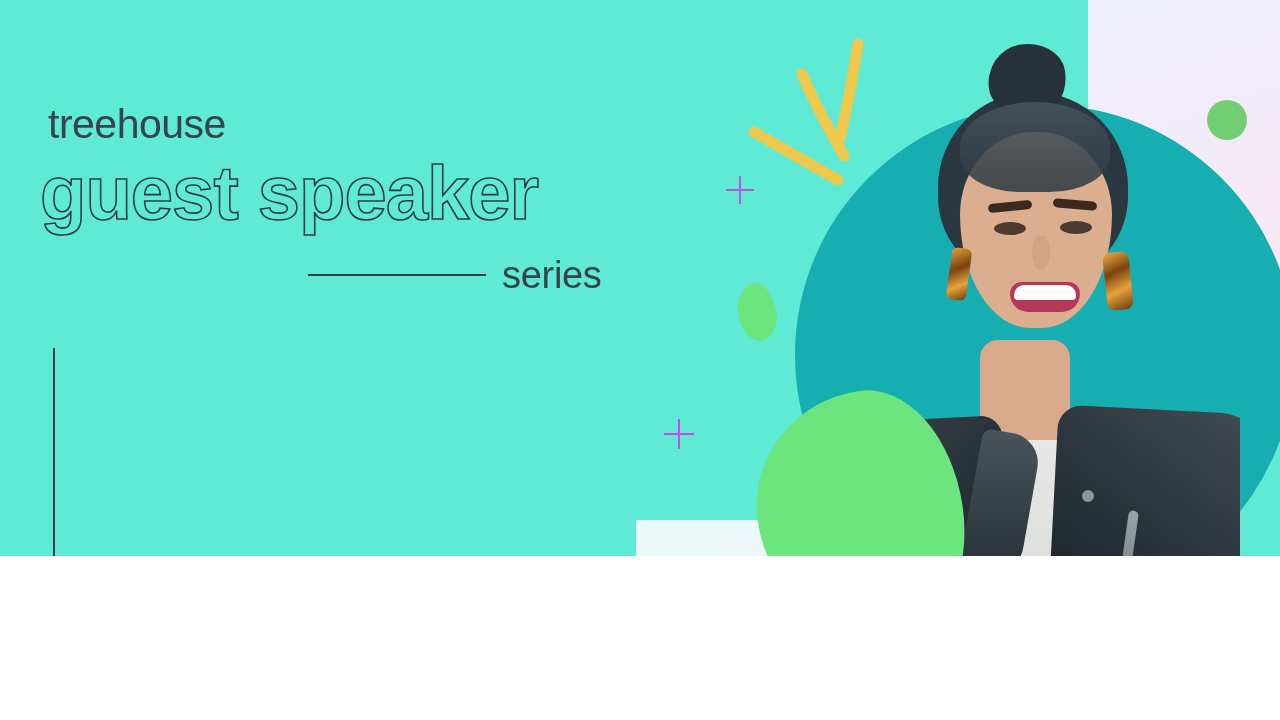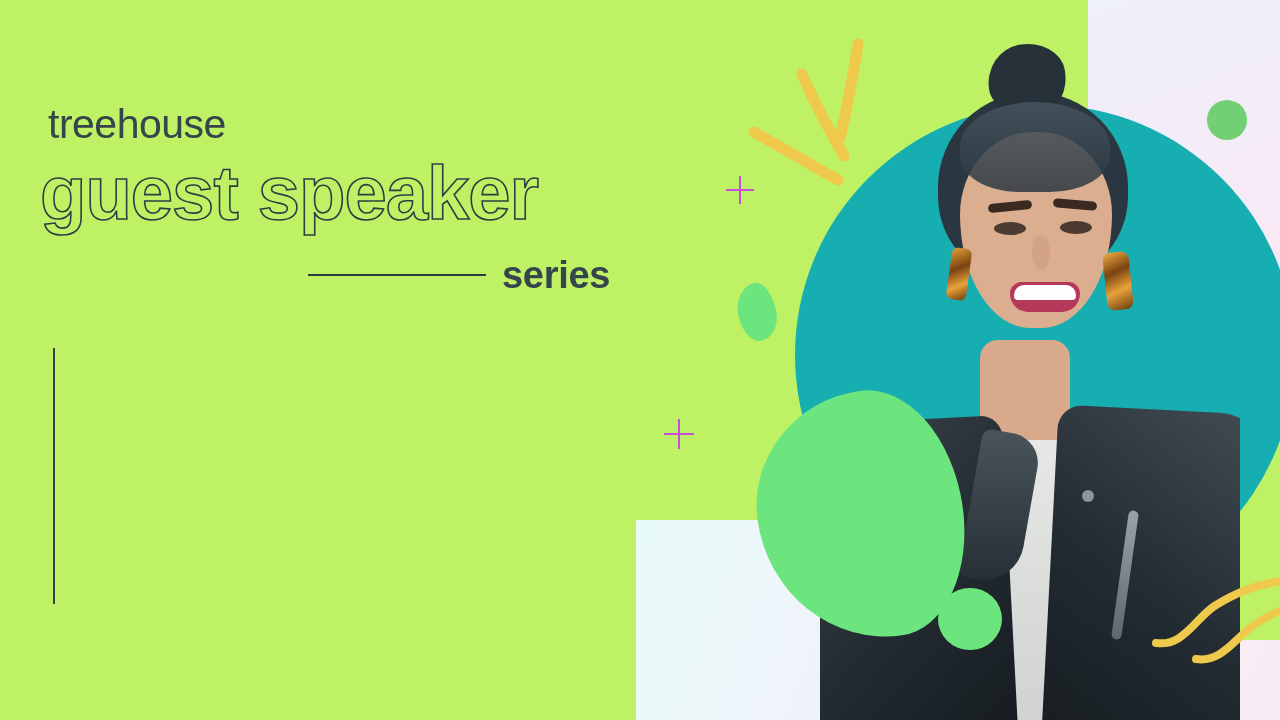--- a/index.html
+++ b/index.html
@@ -2,21 +2,21 @@
 <html><head>
 <meta charset="utf-8">
 <style>
   html,body{margin:0;padding:0;}
   body{
     width:1280px;height:720px;overflow:hidden;
     background:#ffffff;
     font-family:"Liberation Sans", sans-serif;
     position:relative;
   }
-  #stage{position:relative;width:1280px;height:720px;overflow:hidden;background:#bef264;}
+  #stage{position:relative;width:1280px;height:556px;overflow:hidden;background:#5eead4;}
 
   
   .panel-tr{
     position:absolute;left:1088px;top:0;width:192px;height:330px;
     background:linear-gradient(160deg,#eef0fa 0%,#f3ecf8 45%,#fbe6f2 100%);
   }
   .panel-bl{
     position:absolute;left:636px;top:520px;width:320px;height:200px;
     background:linear-gradient(110deg,#e8fbf7 0%,#eef6fb 45%,#f6eaf6 100%);
   }
@@ -100,21 +100,21 @@
     font-size:76px;font-weight:700;letter-spacing:-1px;line-height:1;
     color:transparent;
     -webkit-text-stroke:1.6px #2C3E44;
   }
   .series-row{
     position:absolute;left:308px;top:252px;width:320px;height:46px;
     display:flex;align-items:center;gap:16px;
   }
   .series-rule{flex:0 0 178px;height:2px;background:#2C3E44;}
   .series-word{
-    font-size:38px;font-weight:700;color:#36454B;letter-spacing:-0.3px;line-height:1;
+    font-size:38px;font-weight:400;color:#36454B;letter-spacing:-0.3px;line-height:1;
   }
 
   .vrule{position:absolute;left:53px;top:348px;width:2px;height:256px;background:#31414a;}
 
   .info{position:absolute;left:90px;top:368px;width:540px;}
   .info-title{
     font-size:30px;font-weight:600;color:#253238;line-height:1.32;margin:0 0 14px 0;
     letter-spacing:-0.2px;
   }
   .info-title span{display:block;}

